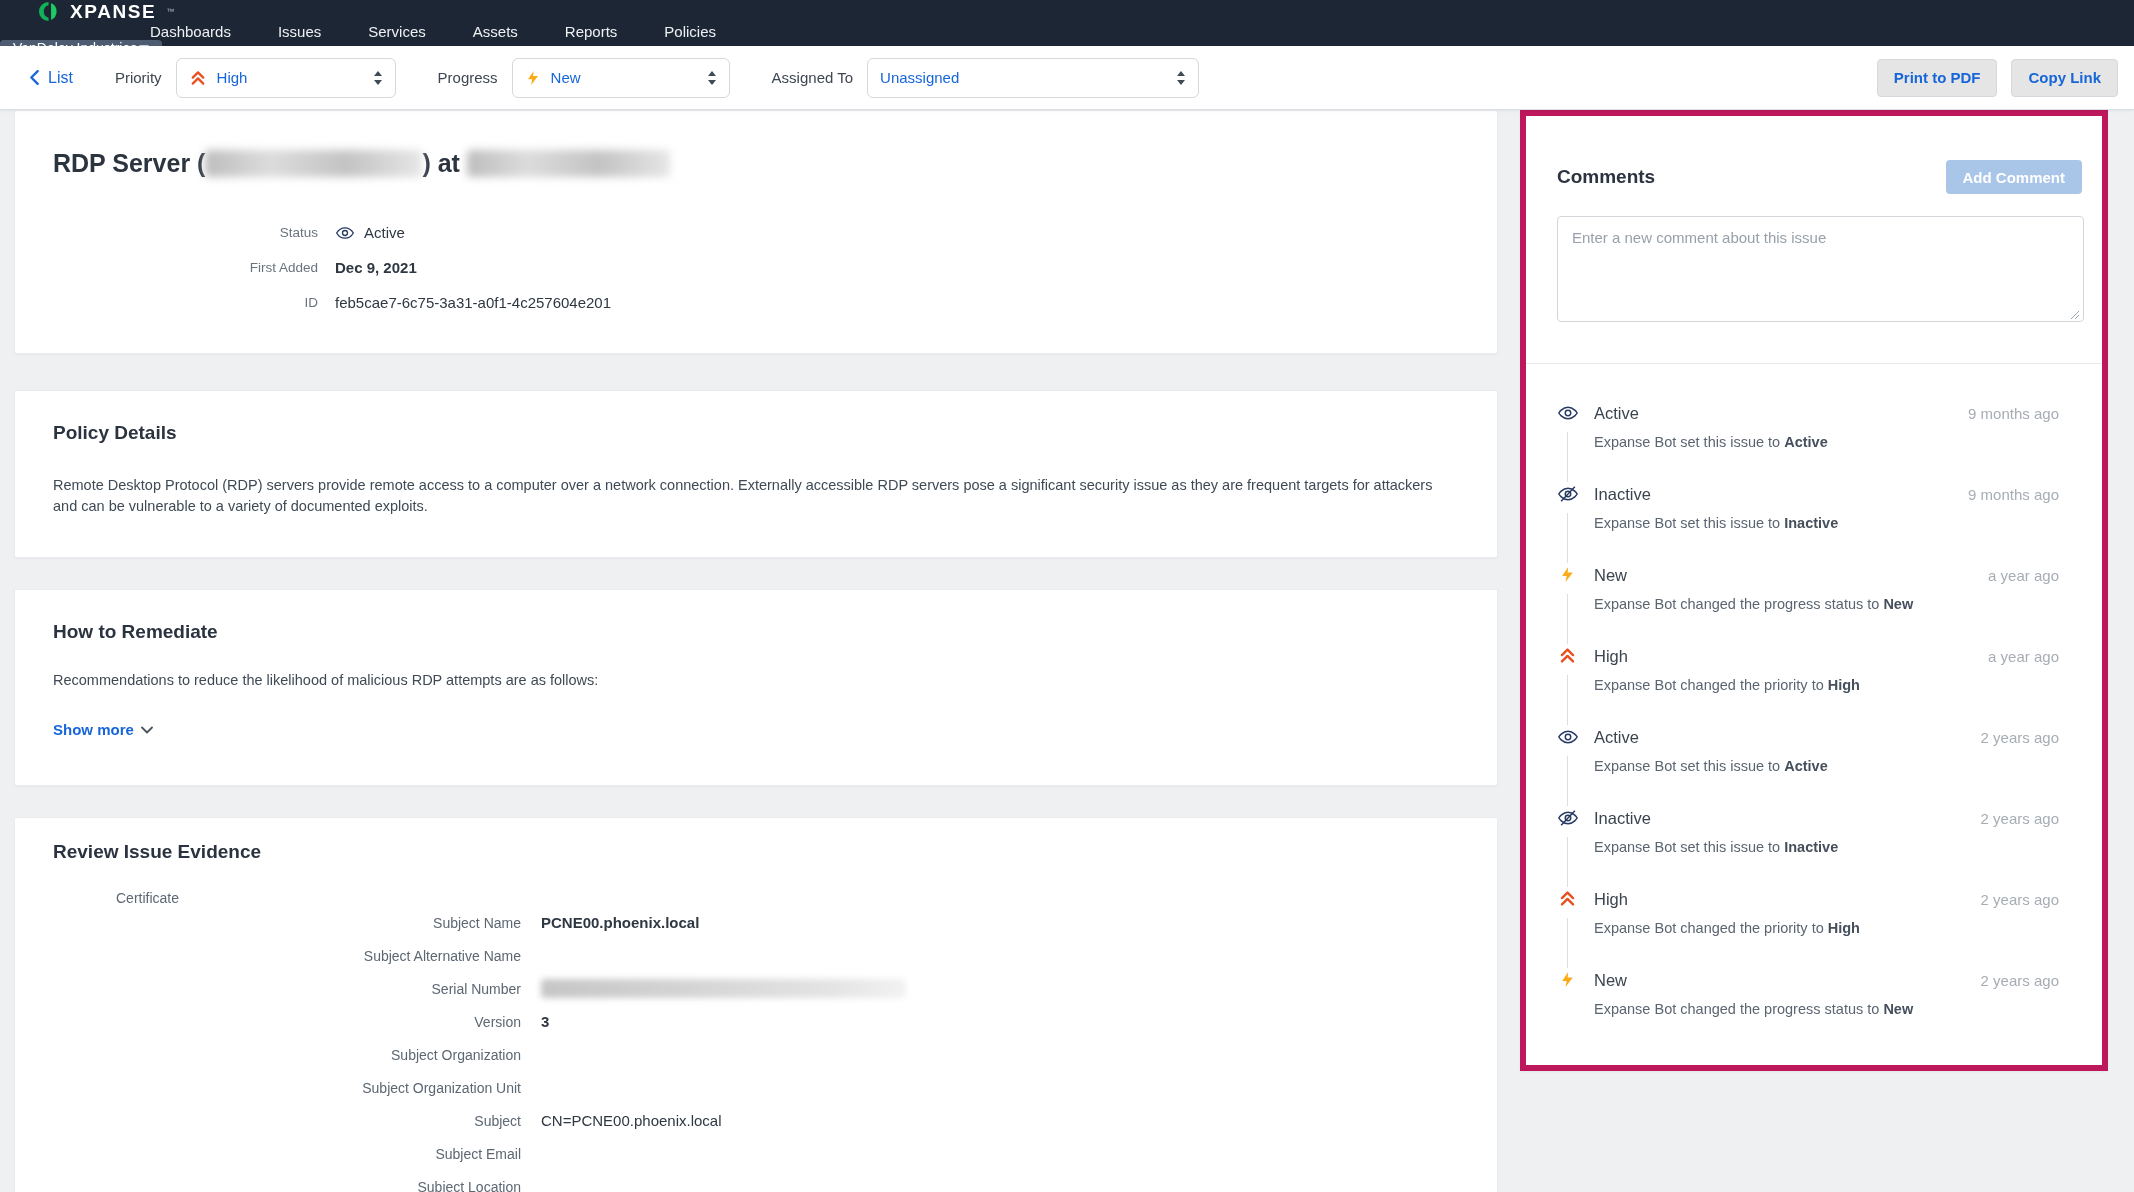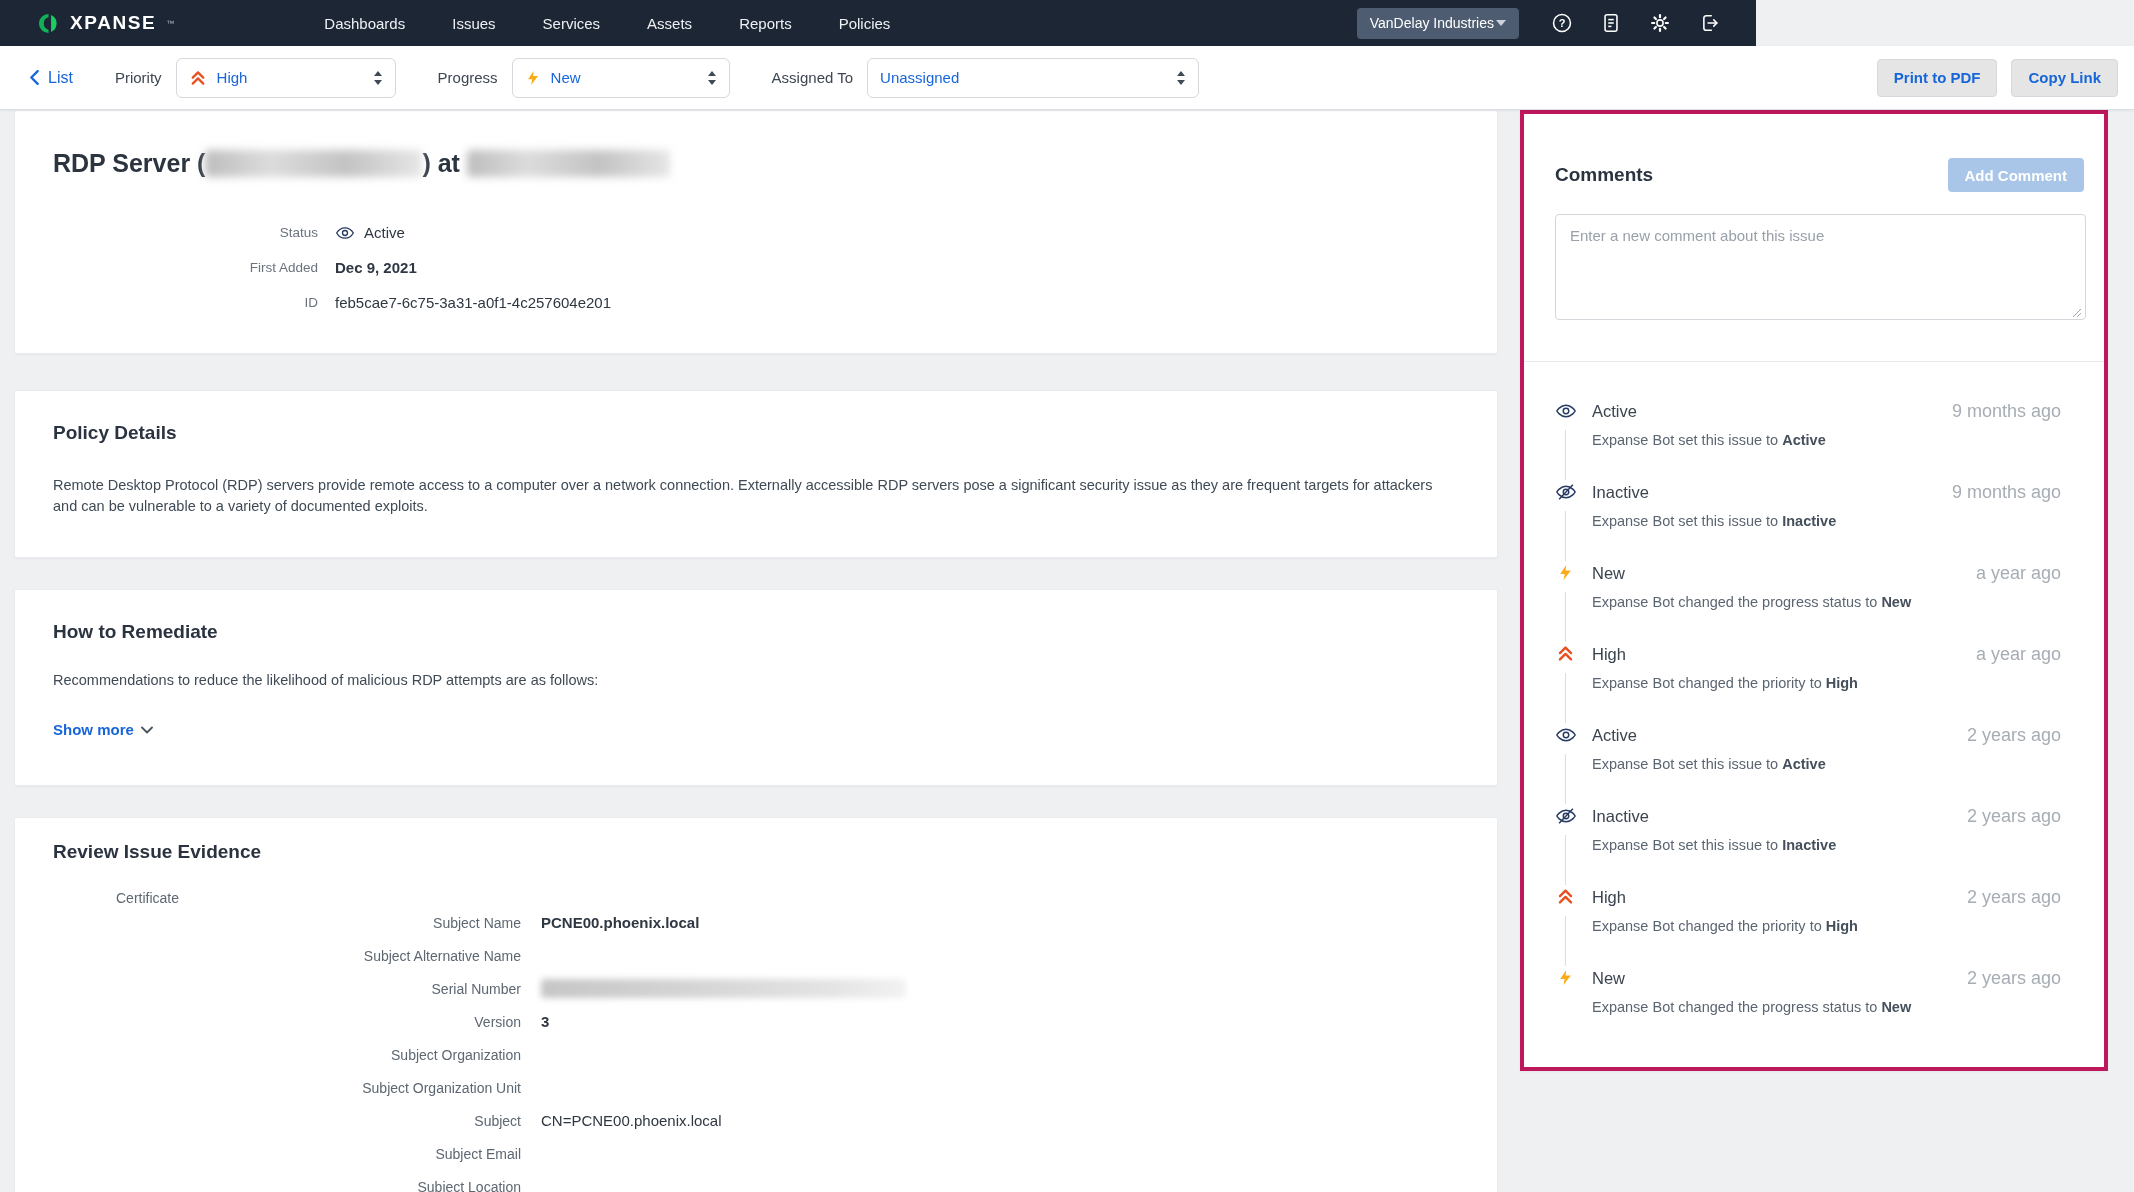--- a/index.html
+++ b/index.html
@@ -6,22 +6,22 @@
   html,body { width:2134px; height:1192px; }
   body {
     position:relative; overflow:hidden;
     font-family:"Liberation Sans", sans-serif;
     background:#eff0f2; color:#2e3742;
   }
   svg { display:block; }
 
   
   .nav {
-    position:absolute; left:0; top:0; width:1756px; height:46px;
-    background:#1d2634; display:flex; align-items:center;
+    position:absolute; left:0; top:0; width:2134px; height:46px;
+    background:#1d2634; display:flex; align-items:flex-start;flex-direction:column;
   }
   .brand { display:flex; align-items:center; gap:9px; margin-left:38px; }
   .brand-text { color:#ffffff; font-size:19px; font-weight:bold; letter-spacing:1.6px; }
   .brand-tm { color:#aeb6c0; font-size:8px; vertical-align:super; margin-left:1px; }
   .nav-items { display:flex; gap:47px; margin-left:150px; }
   .nav-item { color:#eef1f4; font-size:15px; font-weight:500; cursor:pointer; }
   .nav-spacer { flex:1; }
   .org-btn {
     display:flex; align-items:center; gap:2px; height:31px; padding:0 13px;
     background:#4d5c70; border-radius:4px; color:#fff; font-size:14px; cursor:pointer;
@@ -90,21 +90,21 @@
   .e-value { margin-left:20px; font-size:15px; color:#2e3742; font-weight:500; }
   .blur-line {
     display:inline-block; width:365px; height:19px; border-radius:3px; margin-left:20px;
     background:linear-gradient(90deg,#c6c6c6,#d4d4d4 40%,#e4e4e4 80%,#f2f2f2);
     filter:blur(3px);
   }
 
   
   .right-panel {
     position:absolute; left:1520px; top:110px; width:588px; height:961px;
-    background:#fff; border:4px solid #be185d;
+    background:#fff; border:6px solid #be185d;
     box-shadow:0 1px 2px rgba(0,0,0,0.04);
   }
   .cmt-head { display:flex; align-items:center; justify-content:space-between; padding:44px 20px 0 31px; }
   .add-comment-btn {
     height:34px; padding:0 17px; background:#a9c6e9; border:none; border-radius:4px;
     color:#fff; font-size:15px; font-weight:700; font-family:"Liberation Sans", sans-serif; cursor:pointer;
   }
   .cmt-box-wrap { position:relative; margin:22px 18px 0 31px; }
   .cmt-box {
     width:100%; height:106px; resize:none; border:1px solid #d3d7db; border-radius:4px;
@@ -119,21 +119,21 @@
   .panel-divider { margin-top:37px; border-top:1px solid #e8eaed; }
   .timeline { padding:38px 43px 0 31px; }
   .tl-entry { position:relative; display:flex; margin-bottom:32px; }
   .tl-entry:not(:last-child)::before {
     content:""; position:absolute; left:10px; top:30px; height:50px; width:1px; background:#dbdee1;
   }
   .tl-icon { width:22px; height:22px; flex:none; }
   .tl-body { flex:1; margin-left:15px; }
   .tl-head { display:flex; align-items:baseline; justify-content:space-between; }
   .tl-title { font-size:16.5px; color:#3a434e; line-height:22px; }
-  .tl-time { font-size:18px; color:#a7adb4; }
+  .tl-time { font-size:15px; color:#a7adb4; }
   .tl-desc { margin-top:9px; font-size:14.5px; color:#5b6571; line-height:18px; }
   .tl-desc strong { font-weight:700; color:#46505c; }
 </style>
 </head>
 <body>
 
 <div class="nav">
   <div class="brand">
     <span>
       <svg width="23" height="23" viewBox="0 0 24 24">

